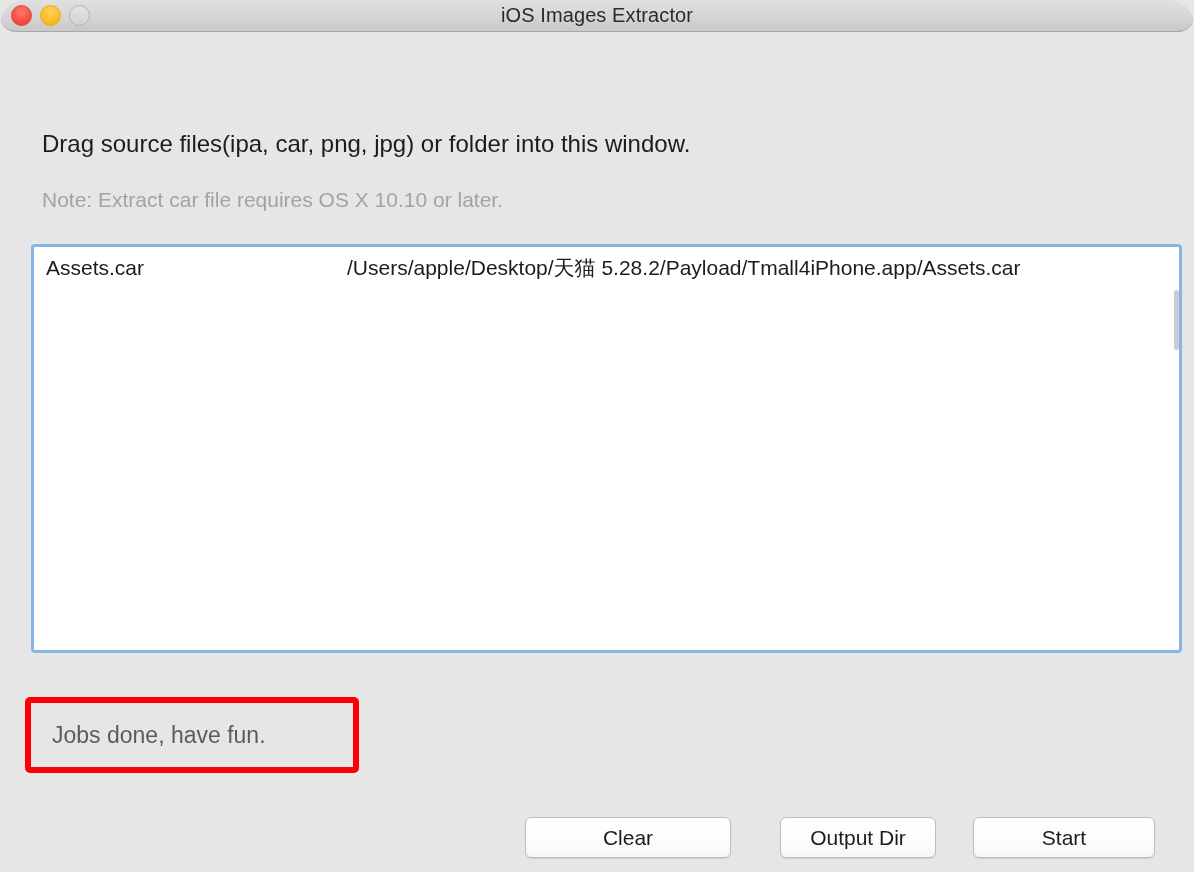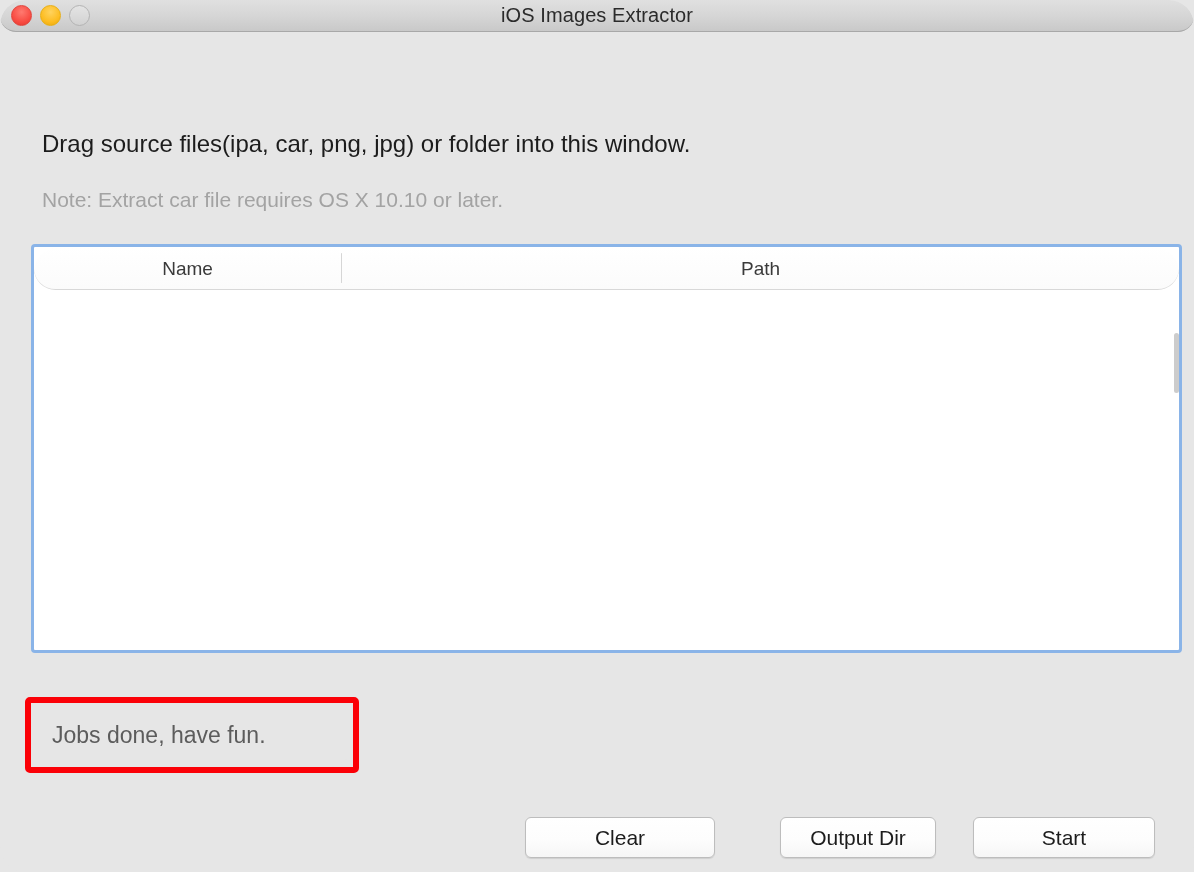--- a/index.html
+++ b/index.html
@@ -253,21 +253,21 @@
     box-shadow: 0 1px 1px rgba(0,0,0,0.10);
     font-size: 21px;
     color: #1c1c1c;
     display: flex;
     align-items: center;
     justify-content: center;
     cursor: default;
     font-family: "Liberation Sans", sans-serif;
   }
 
-  .btn-clear   { left: 525px; top: 785px; width: 190px; }
+  .btn-clear   { left: 525px; top: 785px; width: 206px; }
   .btn-output  { left: 780px; top: 785px; width: 156px; }
   .btn-start   { left: 973px; top: 785px; width: 182px; }
 </style>
 </head>
 <body>
 
 <div class="window">
 
   <div class="titlebar">
     <div class="traffic-lights">
@@ -280,27 +280,26 @@
 
   <div class="content">
 
     <div class="headline">Drag source files(ipa, car, png, jpg) or folder into this window.</div>
     <div class="note">Note: Extract car file requires OS X 10.10 or later.</div>
 
 
     <div class="table-focus">
       <div class="table-inner">
 
-        <div class="table-header">
-          <div class="th th-name">Name</div>
-          <div class="col-divider"></div>
-          <div class="th th-path">Path</div>
-        </div>
 
         <div class="table-body">
+          <div class="table-row">
+            <div class="td td-name">Assets.car</div>
+            <div class="td td-path">/Users/apple/Desktop/天猫 5.28.2/Payload/Tmall4iPhone.app/Assets.car</div>
+          </div>
           <div class="vscrollbar"></div>
         </div>
 
       </div>
     </div>
 
     <div class="status-annotation">
       <div class="status-label">Jobs done, have fun.</div>
     </div>
 

